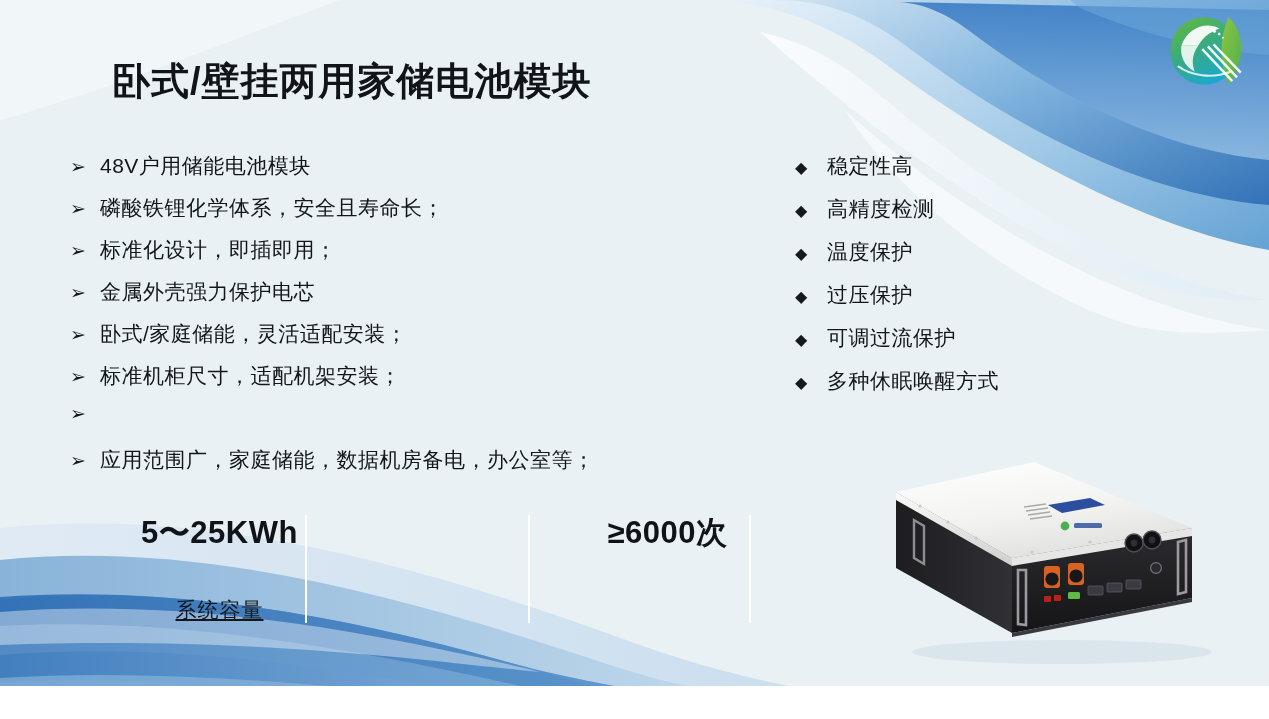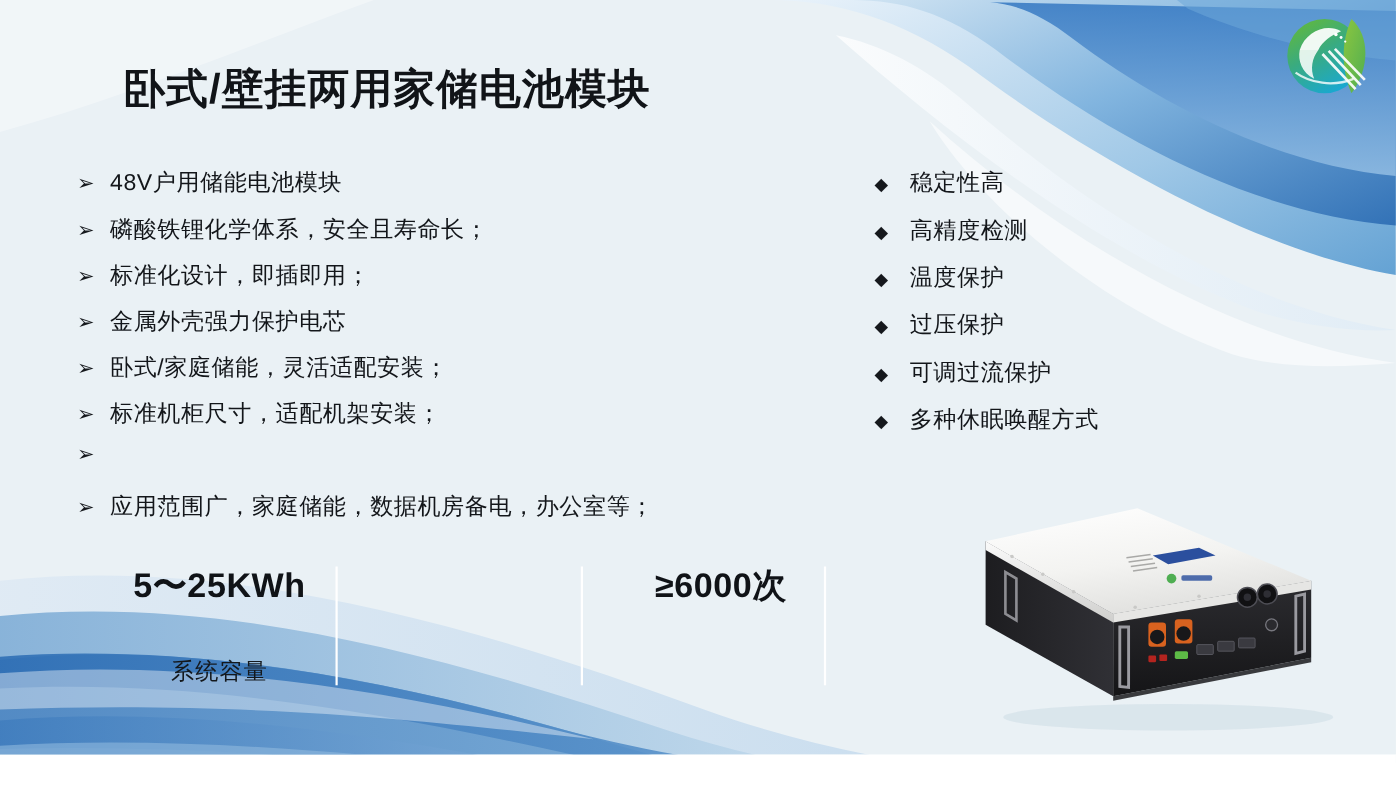--- a/index.html
+++ b/index.html
@@ -92,36 +92,37 @@
     top: 512px;
     width: 680px;
     height: 115px;
   }
   .stat {
     position: absolute;
     top: 0;
     width: 215px;
     text-align: center;
   }
-  .stat-0 { left: 4px; text-align: center; }
+  .stat-0 { left: 24px; text-align: center; }
   .stat-1 { left: 240px; }
-  .stat-2 { left: 460px; }
+  .stat-2 { left: 472px; }
   .stat-value {
     font-size: 31px;
     font-weight: bold;
     color: #101317;
     letter-spacing: 0.5px;
     white-space: nowrap;
   }
   .stat-label {
     margin-top: 42px;
     font-size: 21px;
     color: #14181c;
     letter-spacing: 1px;
     white-space: nowrap;
+    text-decoration: underline;
   }
   .divider {
     position: absolute;
     top: 3px;
     width: 2px;
     height: 108px;
     background: #ffffff;
   }
   .div-0 { left: 217px; }
   .div-1 { left: 440px; }

